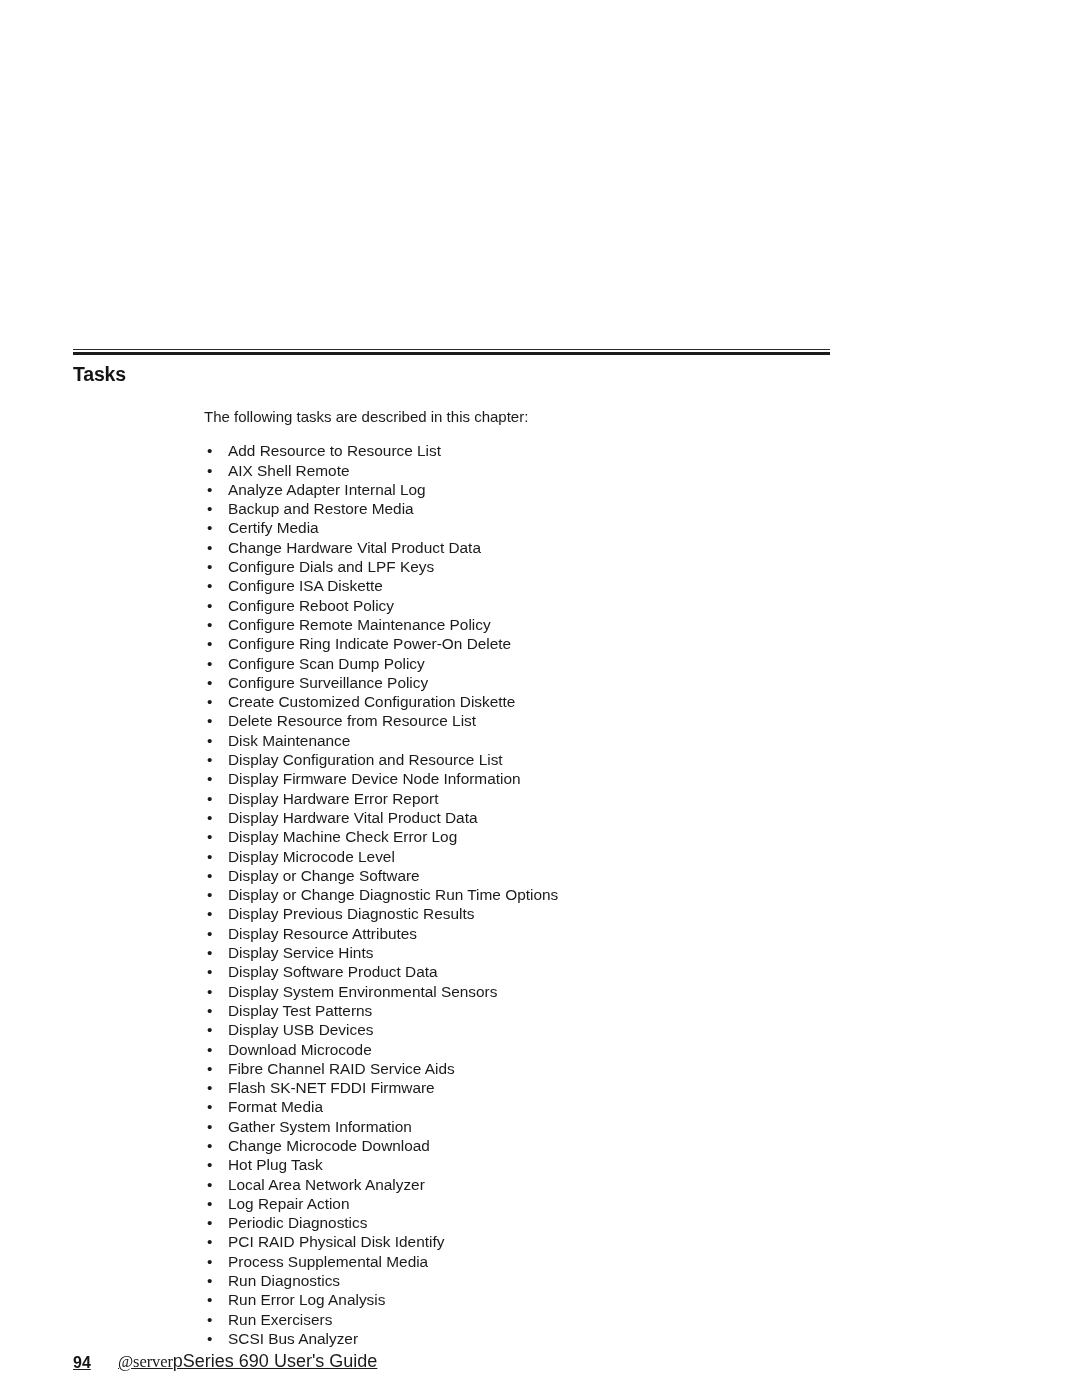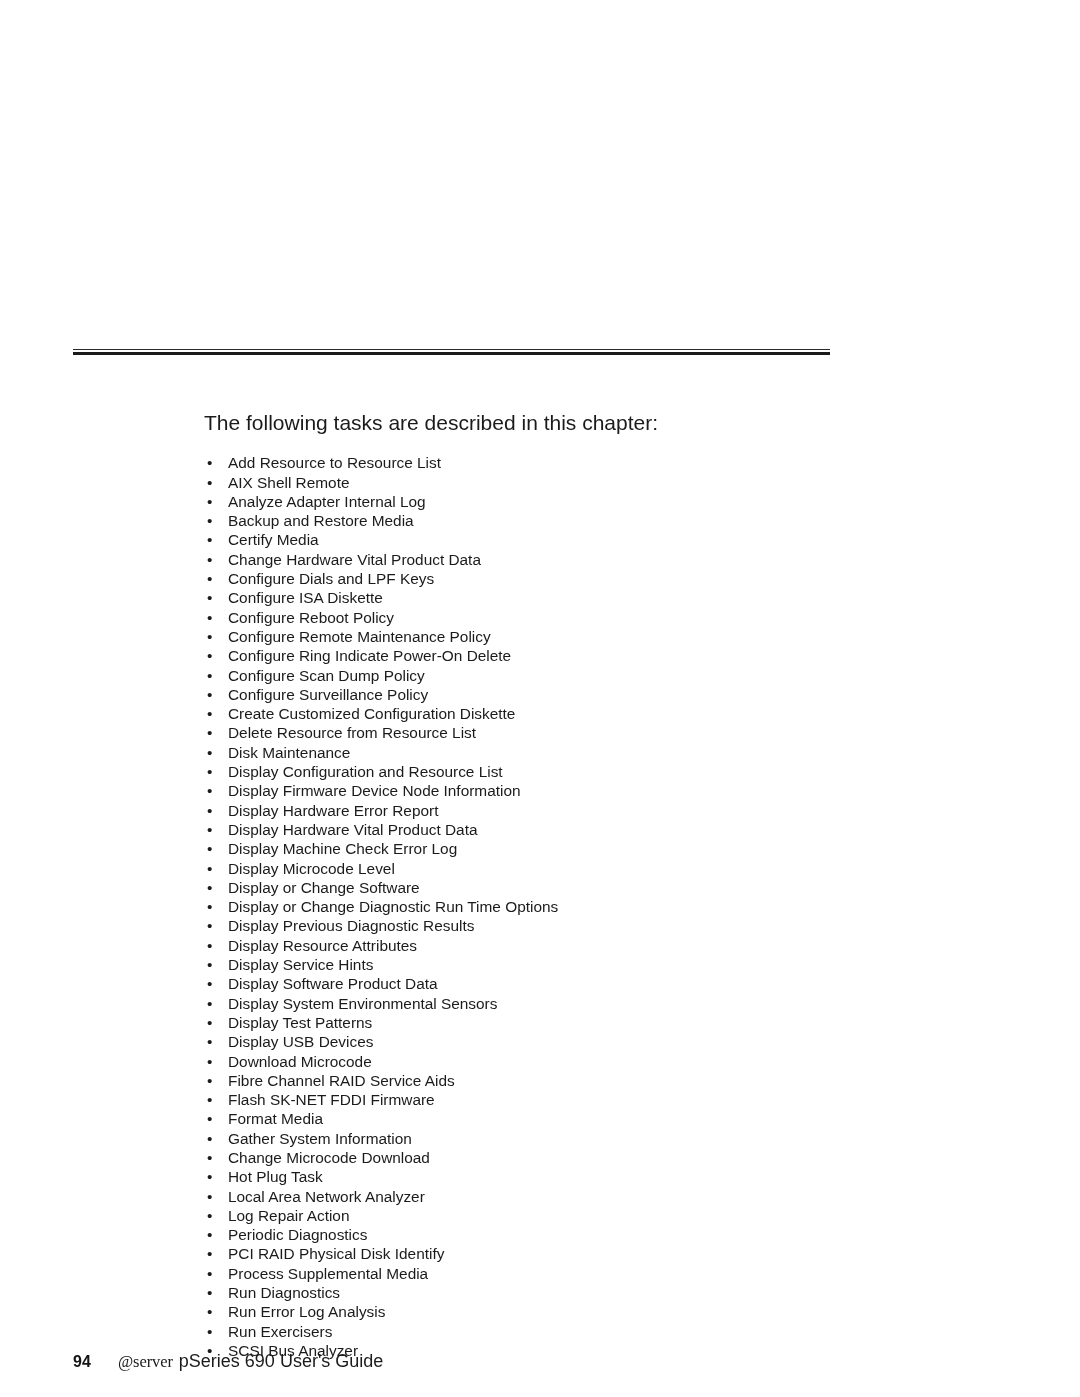--- a/index.html
+++ b/index.html
@@ -54,21 +54,21 @@
   }
 
   
   .body-col {
     position: absolute;
     left: 204px;
     top: 392px;
     width: 700px;
   }
   .intro {
-    font-size: 21px;
+    font-size: 15px;
     line-height: 19.3px;
     color: #1b1b1b;
     white-space: nowrap;
   }
   ul.task-list {
     list-style: none;
     margin: 0;
     padding: 0;
   }
   ul.task-list li {
@@ -87,50 +87,51 @@
     line-height: 19.3px;
     color: #1b1b1b;
   }
 
   
   .footer {
     position: absolute;
     left: 73px;
     top: 1351px;
     display: flex;
-    align-items: center;
+    align-items: flex-end;
+    text-decoration: underline;
   }
   .folio {
     font-size: 16px;
     font-weight: bold;
     color: #141414;
     width: 45px;
   }
   .brand {
     font-family: "Liberation Serif", serif;
     font-size: 16.5px;
     color: #1b1b1b;
     letter-spacing: -0.1px;
-    margin-right: 6px;
   }
   .book-title {
     font-size: 18px;
     color: #1b1b1b;
     white-space: nowrap;
   }
 </style>
 </head>
 <body>
 
 <div class="page">
 
   <div class="heading-block">
     <div class="rule-thin"></div>
     <div class="rule-gap"></div>
     <div class="rule-thick"></div>
+    <div class="section-title">Tasks</div>
   </div>
 
   <div class="body-col">
     <p class="intro">The following tasks are described in this chapter:</p>
     <ul class="task-list">
         <li><span class="bullet">•</span><span>Add Resource to Resource List</span></li>
         <li><span class="bullet">•</span><span>AIX Shell Remote</span></li>
         <li><span class="bullet">•</span><span>Analyze Adapter Internal Log</span></li>
         <li><span class="bullet">•</span><span>Backup and Restore Media</span></li>
         <li><span class="bullet">•</span><span>Certify Media</span></li>

